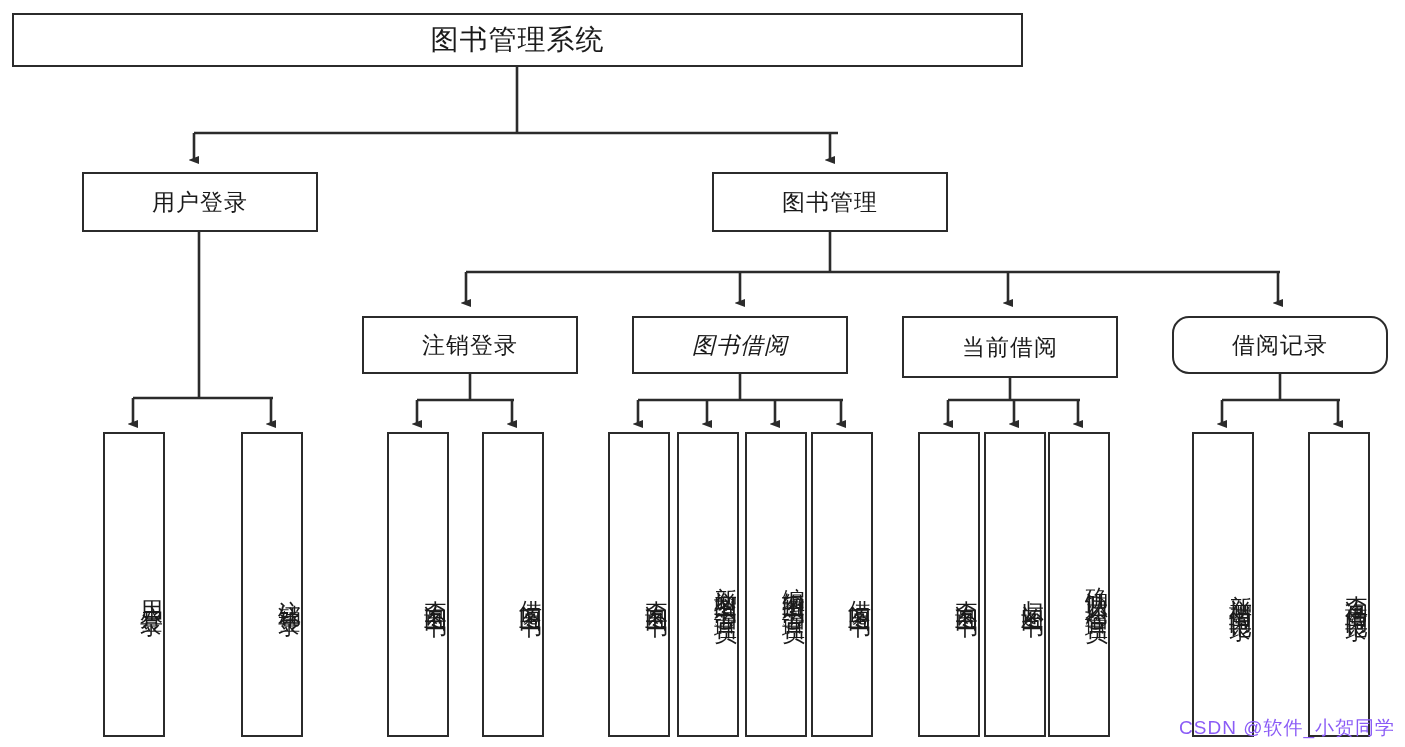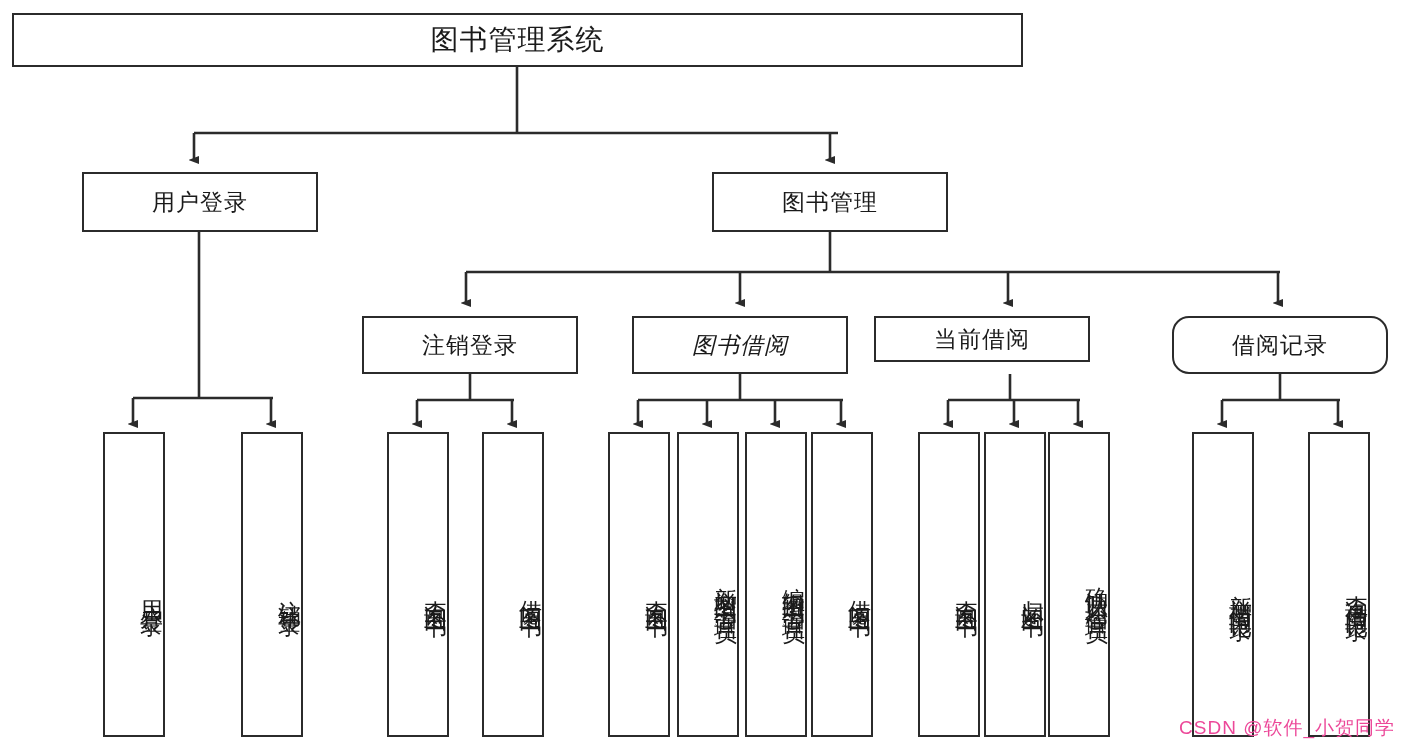--- a/index.html
+++ b/index.html
@@ -41,21 +41,21 @@
     writing-mode:vertical-rl;
     text-orientation:upright;
     display:block;
     white-space:nowrap;
   }
   svg.edges{position:absolute;left:0;top:0;width:1405px;height:747px;pointer-events:none;}
   .watermark{
     position:absolute;
     right:10px;bottom:6px;
     font-size:19px;
-    color:#ec4899;
+    color:#8b5cf6;
     letter-spacing:1px;
     white-space:nowrap;
   }
 </style>
 </head>
 <body>
 
 <div id="diagram">
 
   <svg class="edges" viewBox="0 0 1405 747" xmlns="http://www.w3.org/2000/svg">
@@ -118,21 +118,21 @@
   <div class="node horiz" style="left:712px;top:172px;width:236px;height:60px;justify-content:center;">
     <span>图书管理</span>
   </div>
 
   <div class="node horiz" style="left:362px;top:316px;width:216px;height:58px;">
     <span>注销登录</span>
   </div>
   <div class="node horiz" style="left:632px;top:316px;width:216px;height:58px;font-style:italic;">
     <span>图书借阅</span>
   </div>
-  <div class="node horiz" style="left:874px;top:316px;width:216px;height:46px;">
+  <div class="node horiz" style="left:902px;top:316px;width:216px;height:62px;">
     <span>当前借阅</span>
   </div>
   <div class="node horiz" style="left:1172px;top:316px;width:216px;height:58px;border-radius:17px;">
     <span>借阅记录</span>
   </div>
 
   <div class="node vert" style="left:103px;top:432px;width:62px;height:305px;">
     <span class="vtext">用户登录</span>
   </div>
   <div class="node vert" style="left:241px;top:432px;width:62px;height:305px;">

